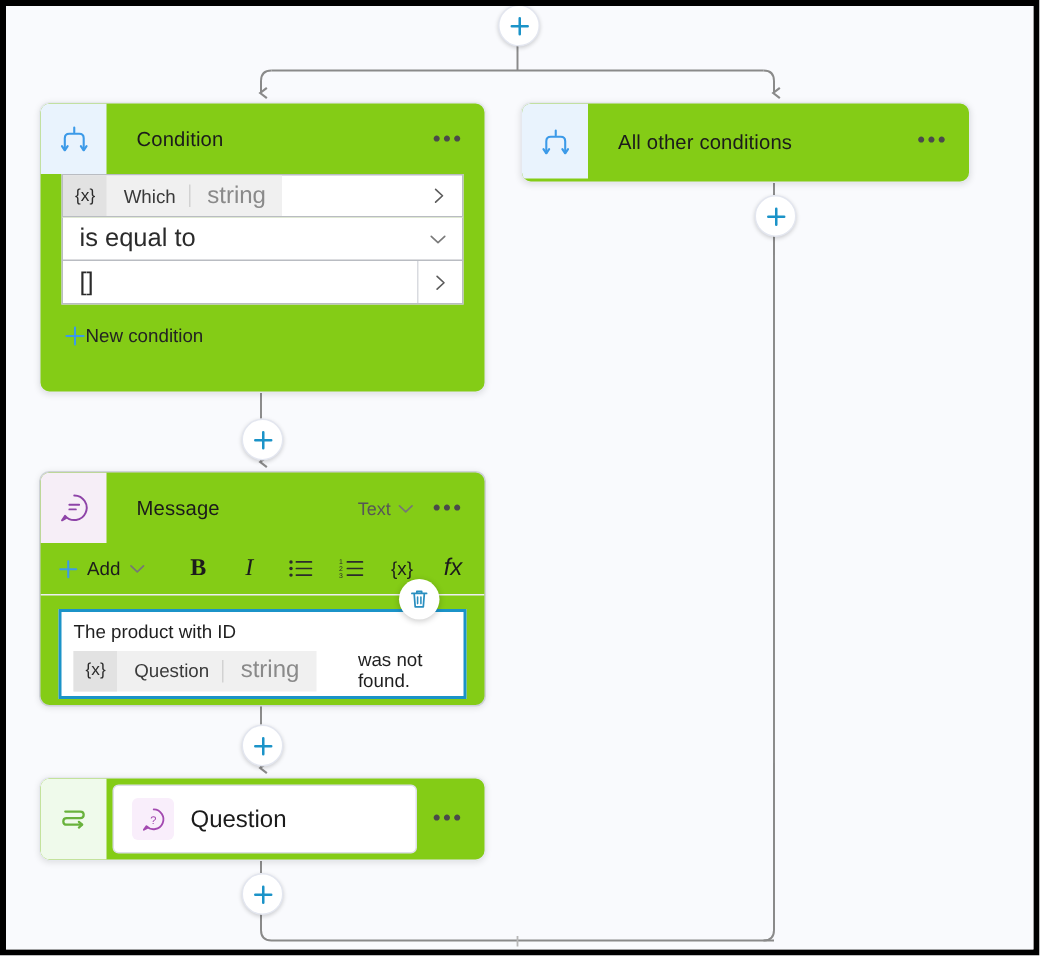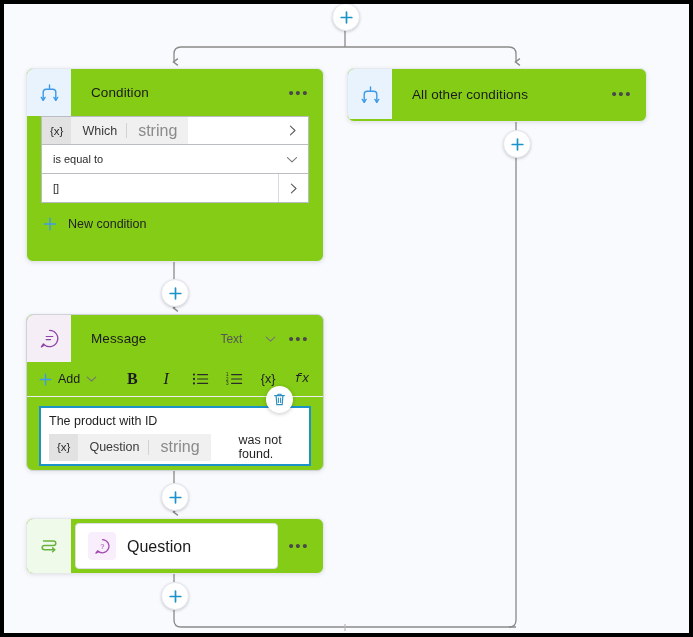--- a/index.html
+++ b/index.html
@@ -76,21 +76,21 @@
   }
   .ellipsis{
     color:#4a4a4a;
     font-size:15px;
     letter-spacing:1.6px;
     line-height:8px;
     cursor:pointer;
     user-select:none;
   }
   .textsel{
-    display:flex;align-items:center;gap:23px;
+    display:flex;align-items:center;gap:5px;
     font-size:12px;color:#565656;cursor:pointer;
   }
 
   
   #condition-card{left:22px;top:64px;width:296px;height:192px;}
   .cond-body{padding:0 14px;}
   .field{
     display:flex;align-items:center;
     height:29px;
     border:1px solid #b9bcc2;
@@ -113,38 +113,38 @@
   .chip-name{
     padding:0 9px 0 11px;
     font-size:12.5px;color:#3a3a3a;
   }
   .chip-div{width:1px;height:15px;background:#d2d2d2;}
   .chip-type{
     padding:0 11px;
     font-size:16px;color:#8a8a8a;
   }
   .field-text{
-    font-size:11px;color:#2b2b2b;
+    font-size:17px;color:#2b2b2b;
     padding-left:11px;
   }
   .field-caret{
     margin-left:auto;padding-right:10px;
     display:flex;align-items:center;
     cursor:pointer;
   }
   .field-sep{
     margin-left:auto;
     display:flex;align-items:center;
     height:100%;
     border-left:1px solid #d9dbe0;
     padding:0 9px;
     cursor:pointer;
   }
   .new-cond{
-    display:flex;align-items:center;gap:11px;
+    display:flex;align-items:center;gap:0;
     margin-top:14px;
     padding-left:2px;
     font-size:12.5px;color:#232323;
     cursor:pointer;
   }
 
   
   #allother-card{left:343px;top:64px;width:298px;height:52px;}
   #allother-card .card-head{height:50px;}
   #allother-card .head-icon{height:50px;}
@@ -167,21 +167,21 @@
   .tb-btn{
     width:34px;height:26px;
     display:flex;align-items:center;justify-content:center;
     cursor:pointer;
     color:#1c1c1c;
     font-size:14px;
   }
   .tb-b{font-weight:bold;font-family:"Liberation Serif",serif;font-size:16px;}
   .tb-i{font-style:italic;font-family:"Liberation Serif",serif;font-size:16px;}
   .tb-x{font-size:12.5px;}
-  .tb-fx{font-family:Liberation Mono, monospace;font-style:italic;font-size:12px;}
+  .tb-fx{font-family:Liberation Sans, sans-serif;font-style:italic;font-size:16px;}
   .msg-editor{
     margin:9px 12px 0 12px;
     border:2px solid #1b93c8;
     background:#ffffff;
     height:60px;
     box-sizing:border-box;
     padding:6px 8px 0 8px;
     position:relative;
   }
   .msg-line1{font-size:12.5px;color:#1f1f1f;line-height:15px;}

